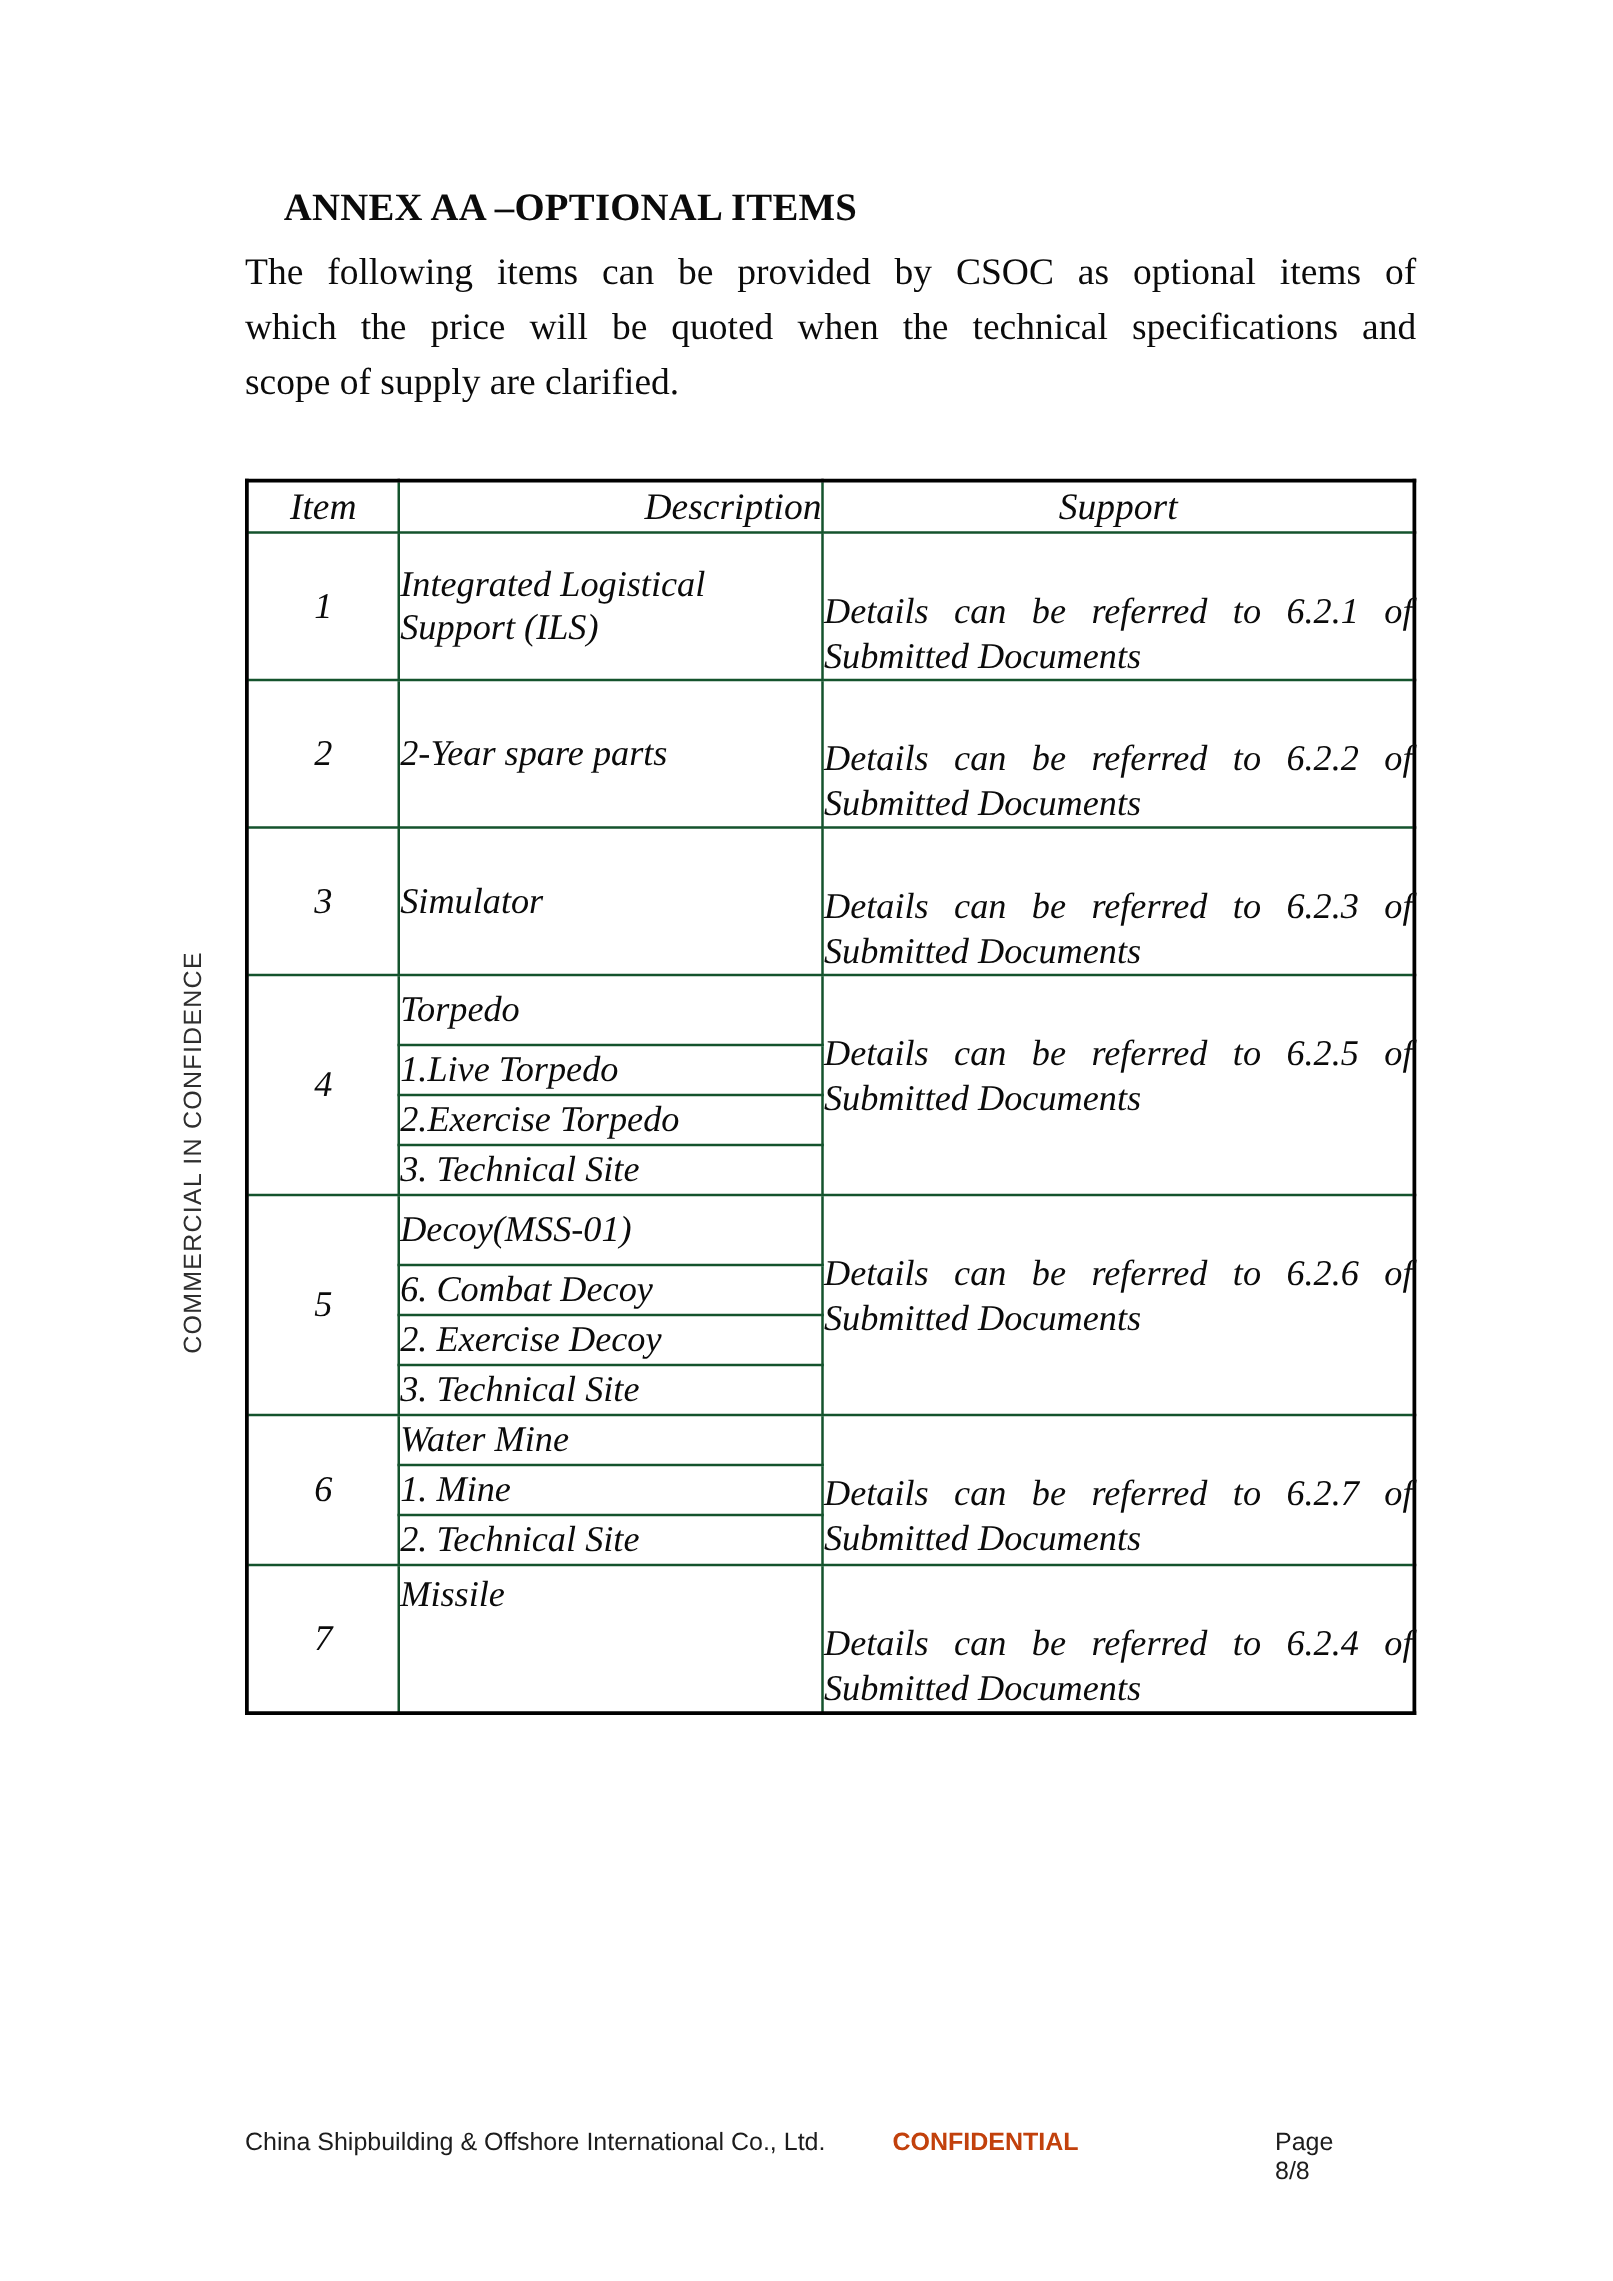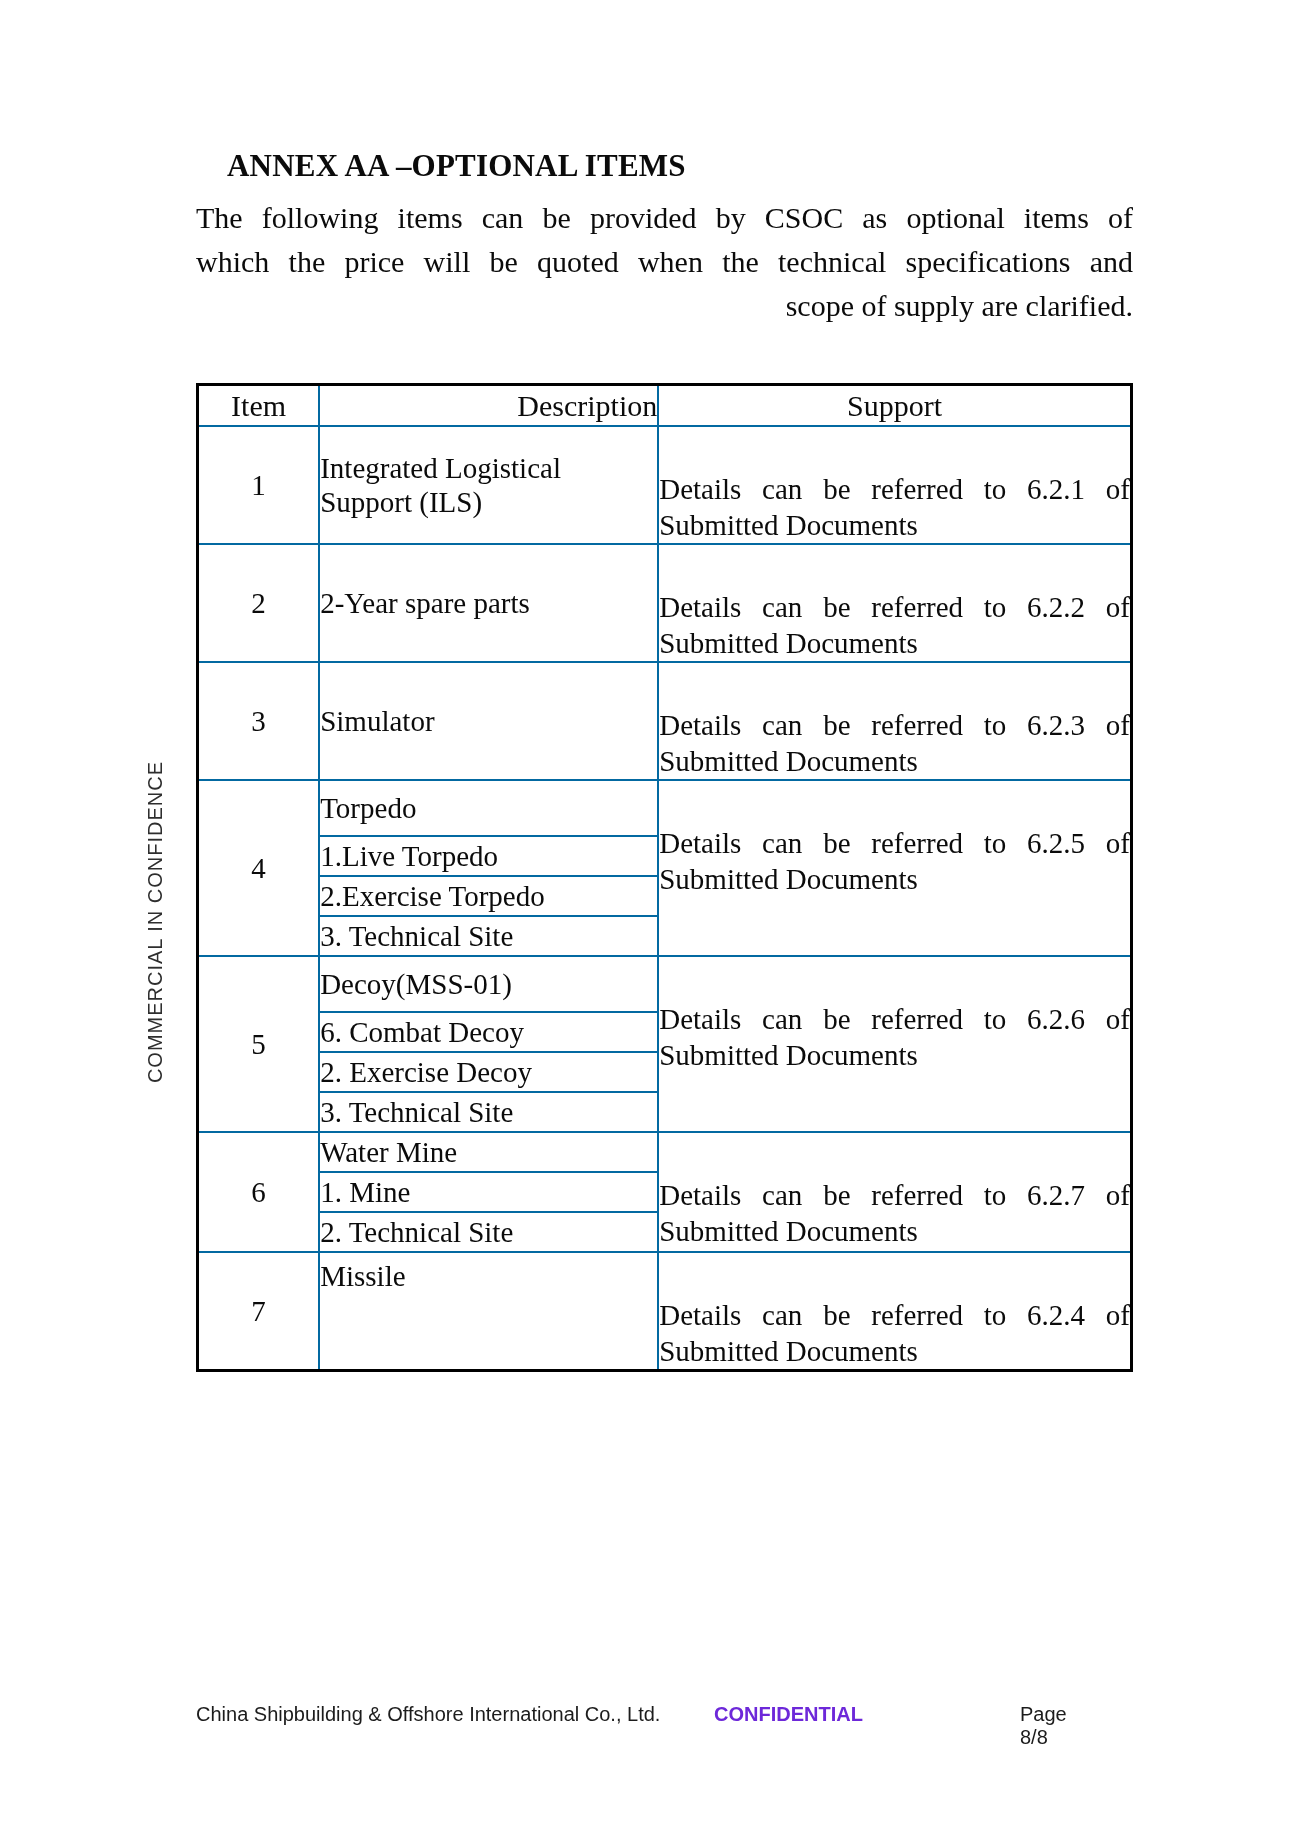--- a/index.html
+++ b/index.html
@@ -14,31 +14,32 @@
   }
   .title{
     position:absolute;left:196px;top:148px;width:940px;
     font-size:31px;font-weight:bold;letter-spacing:0.2px;margin-left:31px;
   }
   .intro{
     position:absolute;left:196px;top:196px;width:937px;
     font-size:30px;line-height:44px;
   }
   .intro .jline{text-align:justify;text-align-last:justify;}
-  .intro .lline{text-align:right;}
+  .intro .lline{text-align:left;}
 
   table.items{
     position:absolute;left:196px;top:383px;
     width:937px;
     border-collapse:collapse;
     font-size:29px;
   }
   table.items td, table.items th{
-    border:2px solid #0369a1;
+    border:2px solid #14532d;
     padding:0;
+    font-style:italic;
   }
   table.items{border:3px solid #000;}
   th{font-weight:normal;font-size:30px;}
   .col-item{width:122px;}
   .col-desc{width:340px;}
   .col-rem{width:475px;}
   .h-item{text-align:center;height:39px;}
   .h-desc{text-align:right;padding-left:14px;height:39px;}
   .h-rem{text-align:center;height:39px;}
 
@@ -181,17 +182,17 @@
         <div class="rem-l2">Submitted Documents</div>
       </td>
     </tr>
   </tbody>
     </table>
 
   <div class="vertical-note">COMMERCIAL IN CONFIDENCE</div>
 
   <div class="footer">
     <span class="company">China Shipbuilding &amp; Offshore International Co., Ltd.</span>
-    <span class="confidential" style="color: #6d28d9;">CONFIDENTIAL</span>
+    <span class="confidential" style="color: #c2410c;">CONFIDENTIAL</span>
     <span class="pageno">Page 8/8</span>
   </div>
 
 </div>
 
 </body></html>

